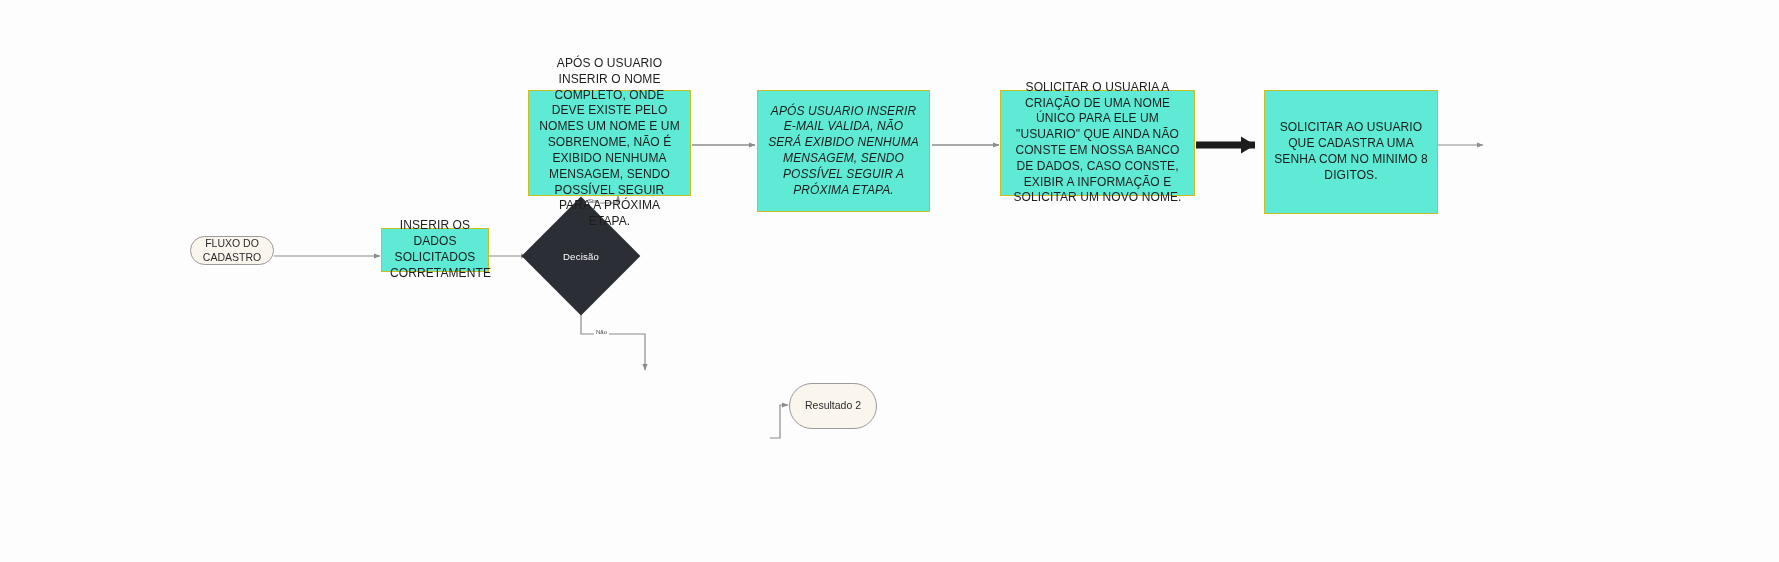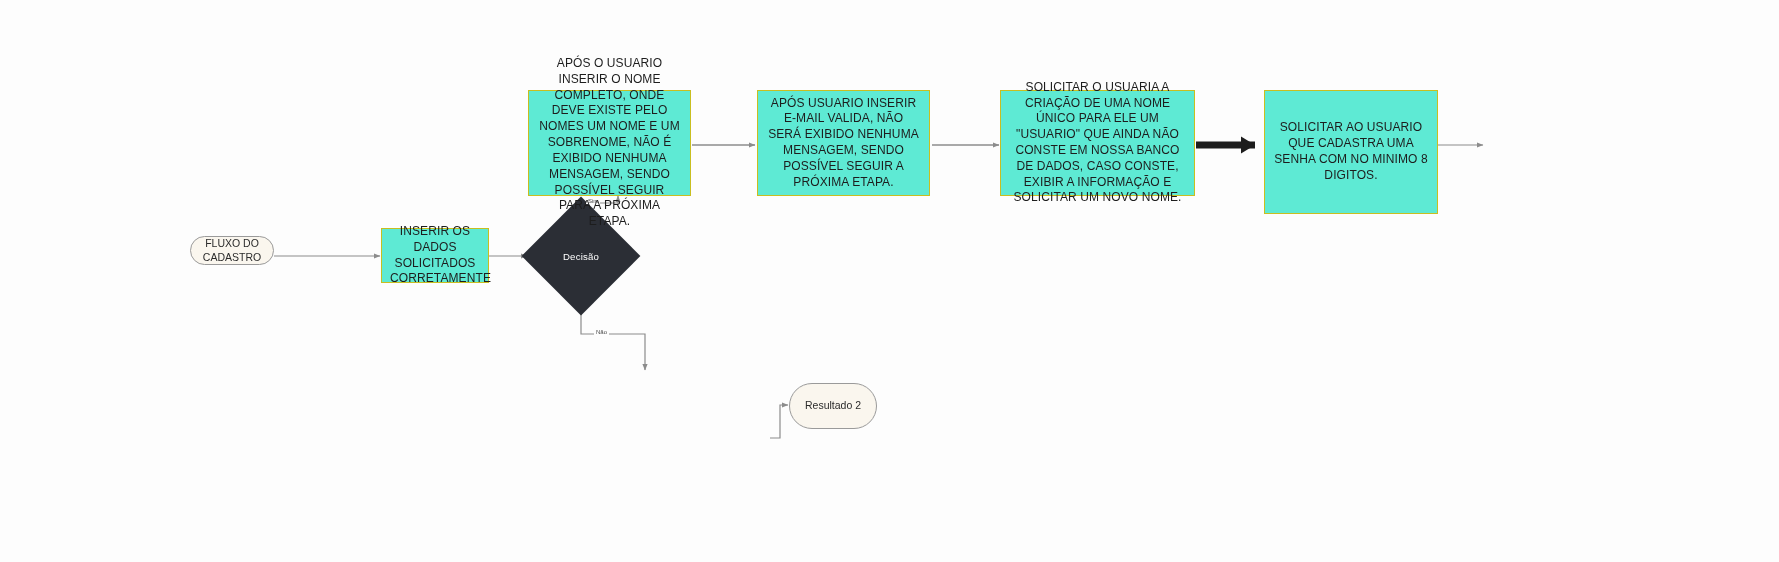--- a/index.html
+++ b/index.html
@@ -133,38 +133,38 @@
 
     <path d="M1438,145 L1483,145" fill="none" stroke="#8c8c8c" stroke-width="1.2" marker-end="url(#arrow)"></path>
 
     <path d="M770,438 L780,438 L780,405 L788,405" fill="none" stroke="#8c8c8c" stroke-width="1.2" marker-end="url(#arrow)"></path>
   </svg>
 
   <div class="node term" style="left:190px; top:236px; width:84px; height:29px;">
     <span class="node-text">FLUXO DO CADASTRO</span>
   </div>
 
-  <div class="node proc" style="left:381px; top:228px; width:108px; height:55px;">
+  <div class="node proc" style="left:381px; top:228px; width:108px; height:44px;">
     <span class="node-text">INSERIR OS DADOS SOLICITADOS CORRETAMENTE</span>
   </div>
 
   <div class="decision-wrap" style="left:539px; top:214px; width:84px; height:84px;">
     <div class="diamond-shape"></div>
     <span class="decision-label">Decisão</span>
   </div>
 
   <span class="edge-label" style="left:586px; top:198px;">Sim</span>
 
   <span class="edge-label" style="left:594px; top:329px;">Não</span>
 
   <div class="node proc" style="left:528px; top:90px; width:163px; height:106px;">
     <span class="node-text">APÓS O USUARIO INSERIR O NOME COMPLETO, ONDE DEVE EXISTE PELO NOMES UM NOME E UM SOBRENOME, NÃO É EXIBIDO NENHUMA MENSAGEM, SENDO POSSÍVEL SEGUIR PARA A PRÓXIMA ETAPA.</span>
   </div>
 
-  <div class="node proc" style="left:757px; top:90px; width:173px; height:106px;">
+  <div class="node proc" style="left:757px; top:90px; width:173px; height:122px;font-style:italic;">
     <span class="node-text">APÓS USUARIO INSERIR E-MAIL VALIDA, NÃO SERÁ EXIBIDO NENHUMA MENSAGEM, SENDO POSSÍVEL SEGUIR A PRÓXIMA ETAPA.</span>
   </div>
 
   <div class="node proc" style="left:1000px; top:90px; width:195px; height:106px;">
     <span class="node-text">SOLICITAR O USUARIA A CRIAÇÃO DE UMA NOME ÚNICO PARA ELE UM "USUARIO" QUE AINDA NÃO CONSTE EM NOSSA BANCO DE DADOS, CASO CONSTE, EXIBIR A INFORMAÇÃO E SOLICITAR UM NOVO NOME.</span>
   </div>
 
   <div class="node proc" style="left:1264px; top:90px; width:174px; height:124px;">
     <span class="node-text">SOLICITAR AO USUARIO QUE CADASTRA UMA SENHA COM NO MINIMO 8 DIGITOS.</span>
   </div>

